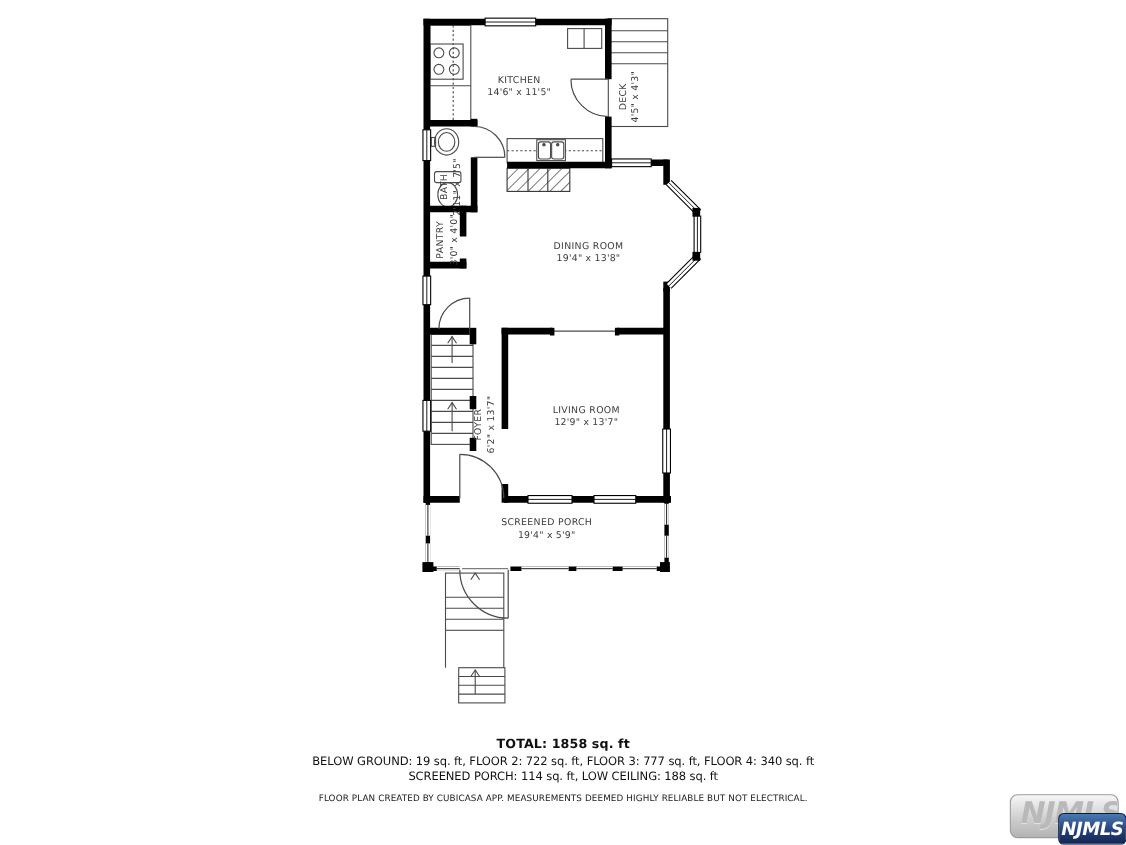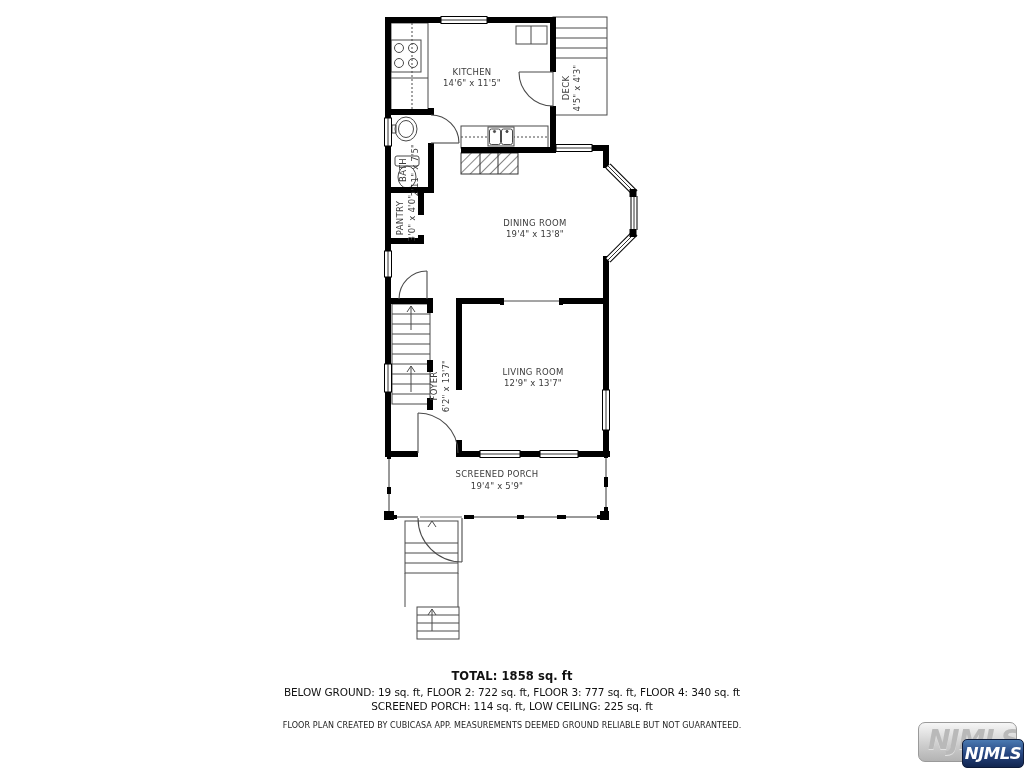--- a/index.html
+++ b/index.html
@@ -267,22 +267,22 @@
       <text class="room-name" x="497" y="477">SCREENED PORCH</text>
       <text class="room-dims" x="497" y="489">19'4" x 5'9"</text>
     </g>
   </g>
 </svg>
 
 
 <div class="summary">
   <div class="total">TOTAL: 1858 sq. ft</div>
   <div class="line">BELOW GROUND: 19 sq. ft, FLOOR 2: 722 sq. ft, FLOOR 3: 777 sq. ft, FLOOR 4: 340 sq. ft</div>
-  <div class="line">SCREENED PORCH: 114 sq. ft, LOW CEILING: 225 sq. ft</div>
-  <div class="disclaimer">FLOOR PLAN CREATED BY CUBICASA APP. MEASUREMENTS DEEMED GROUND RELIABLE BUT NOT GUARANTEED.</div>
+  <div class="line">SCREENED PORCH: 114 sq. ft, LOW CEILING: 188 sq. ft</div>
+  <div class="disclaimer">FLOOR PLAN CREATED BY CUBICASA APP. MEASUREMENTS DEEMED HIGHLY RELIABLE BUT NOT ELECTRICAL.</div>
 </div>
 
 
 <div class="wm-gray">
   <span>NJMLS</span>
 </div>
 <div class="wm-blue">
   <span>NJMLS</span>
 </div>
 

